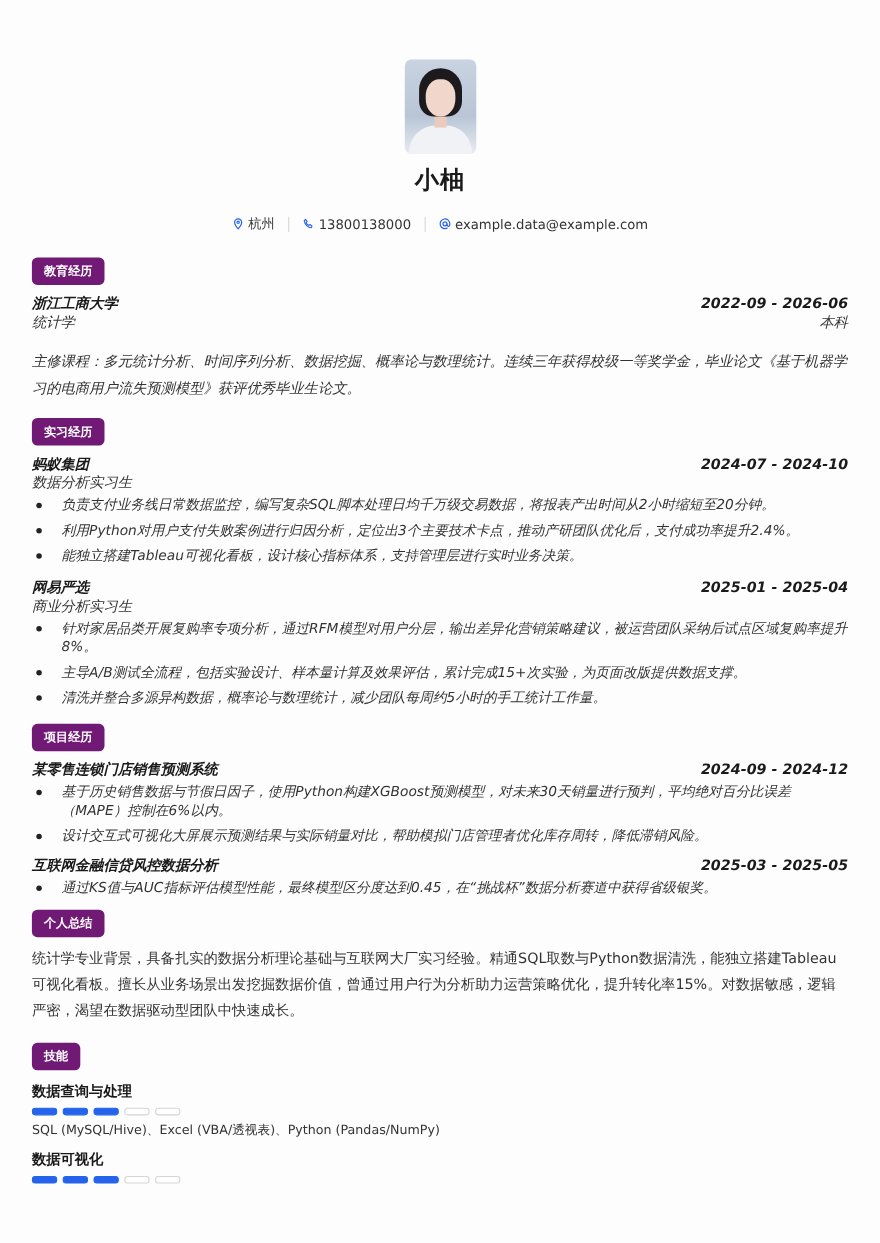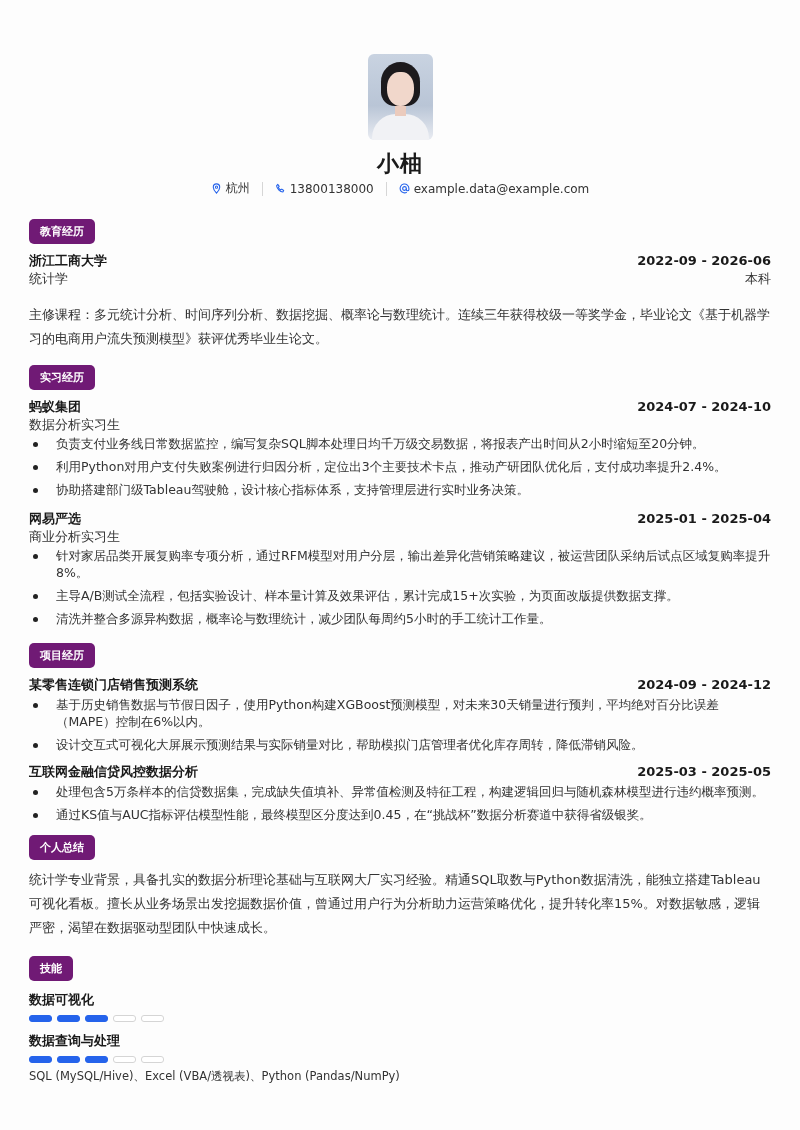--- a/index.html
+++ b/index.html
@@ -8,29 +8,29 @@
   .page { position: relative; width: 800px; height: 804px; padding: 0 29px; }
 
   .header { text-align: center; padding-top: 54px; }
   .photo { width: 65px; height: 86px; border-radius: 6px; margin: 0 auto; overflow: hidden;
            background: linear-gradient(180deg, #c9d3e1 0%, #b9c5d6 60%, #e9ecf2 100%); position: relative; }
   .photo .hair { position: absolute; left: 13px; top: 8px; width: 39px; height: 44px; border-radius: 20px 20px 14px 14px; background: #1c1a1d; }
   .photo .face { position: absolute; left: 19px; top: 18px; width: 27px; height: 34px; border-radius: 45% 45% 48% 48%; background: #f1d7cb; }
   .photo .neck { position: absolute; left: 27px; top: 50px; width: 11px; height: 12px; background: #ebcbbd; }
   .photo .body { position: absolute; left: 4px; top: 60px; width: 57px; height: 30px; border-radius: 24px 24px 0 0; background: #f1f2f5; }
   .name { font-size: 22px; font-weight: bold; margin-top: 9px; letter-spacing: 1px; color: #1a1a1a; }
-  .contact { margin-top: 1px; display: flex; justify-content: center; align-items: center; font-size: 12px; color: #333; }
+  .contact { margin-top: 16px; display: flex; justify-content: center; align-items: center; font-size: 12px; color: #333; }
   .contact .item { display: flex; align-items: center; gap: 4px; }
   .contact .sep { width: 1px; height: 14px; background: #d6d6d6; margin: 0 12px; }
   .contact svg { width: 11px; height: 11px; }
 
   .section { margin-top: 14px; }
   .badge { display: inline-block; background: #701a75; color: #fff; font-size: 11px; font-weight: bold;
            padding: 5px 11px; border-radius: 5px; line-height: 15px; }
-  .entry { margin-top: 8px; }
+  .entry { margin-top: 8px; font-style: italic; }
   .row { display: flex; justify-content: space-between; align-items: baseline; }
   .title { font-weight: bold; font-size: 13px; color: #1a1a1a; }
   .date { font-weight: bold; font-size: 13px; color: #1a1a1a; }
   .sub { font-size: 13px; color: #333; line-height: 17px; }
   .para { font-size: 13px; color: #333; line-height: 24px; margin-top: 16px; }
   ul.bullets { list-style: none; margin-top: 2px; }
   ul.bullets li { position: relative; padding-left: 27px; font-size: 12.5px; line-height: 17px; color: #333; margin-bottom: 6px; }
   ul.bullets li::before { content: ""; position: absolute; left: 4px; top: 7px; width: 5px; height: 5px; border-radius: 50%; background: #222; }
   .skill-title { font-weight: bold; font-size: 13px; margin-top: 10px; color: #1a1a1a; }
   .bars { display: flex; gap: 5px; margin-top: 6px; }
@@ -96,21 +96,21 @@
     <span class="badge">实习经历</span>
     <div class="entry">
       <div class="row">
         <span class="title">蚂蚁集团</span>
         <span class="date">2024-07 - 2024-10</span>
       </div>
       <div class="sub">数据分析实习生</div>
       <ul class="bullets">
         <li>负责支付业务线日常数据监控，编写复杂SQL脚本处理日均千万级交易数据，将报表产出时间从2小时缩短至20分钟。</li>
         <li>利用Python对用户支付失败案例进行归因分析，定位出3个主要技术卡点，推动产研团队优化后，支付成功率提升2.4%。</li>
-        <li>协助搭建部门级Tableau驾驶舱，设计核心指标体系，支持管理层进行实时业务决策。</li>
+        <li>能独立搭建Tableau可视化看板，设计核心指标体系，支持管理层进行实时业务决策。</li>
       </ul>
     </div>
     <div class="entry" style="margin-top:12px">
       <div class="row">
         <span class="title">网易严选</span>
         <span class="date">2025-01 - 2025-04</span>
       </div>
       <div class="sub">商业分析实习生</div>
       <ul class="bullets">
         <li>针对家居品类开展复购率专项分析，通过RFM模型对用户分层，输出差异化营销策略建议，被运营团队采纳后试点区域复购率提升8%。</li>
@@ -131,49 +131,48 @@
         <li>基于历史销售数据与节假日因子，使用Python构建XGBoost预测模型，对未来30天销量进行预判，平均绝对百分比误差（MAPE）控制在6%以内。</li>
         <li>设计交互式可视化大屏展示预测结果与实际销量对比，帮助模拟门店管理者优化库存周转，降低滞销风险。</li>
       </ul>
     </div>
     <div class="entry" style="margin-top:10px">
       <div class="row">
         <span class="title">互联网金融信贷风控数据分析</span>
         <span class="date">2025-03 - 2025-05</span>
       </div>
       <ul class="bullets">
-        <li>处理包含5万条样本的信贷数据集，完成缺失值填补、异常值检测及特征工程，构建逻辑回归与随机森林模型进行违约概率预测。</li>
         <li>通过KS值与AUC指标评估模型性能，最终模型区分度达到0.45，在“挑战杯”数据分析赛道中获得省级银奖。</li>
       </ul>
     </div>
   </div>
 
   <div class="section" style="margin-top:12px">
     <span class="badge">个人总结</span>
     <p class="para" style="margin-top:8px">统计学专业背景，具备扎实的数据分析理论基础与互联网大厂实习经验。精通SQL取数与Python数据清洗，能独立搭建Tableau可视化看板。擅长从业务场景出发挖掘数据价值，曾通过用户行为分析助力运营策略优化，提升转化率15%。对数据敏感，逻辑严密，渴望在数据驱动型团队中快速成长。</p>
   </div>
 
   <div class="section" style="margin-top:16px">
     <span class="badge">技能</span>
     <div>
-      <div class="skill-title">数据可视化</div>
-      <div class="bars">
-        <span class="bar on"></span>
-        <span class="bar on"></span>
-        <span class="bar on"></span>
-        <span class="bar"></span>
-        <span class="bar"></span>
-      </div>
-    </div>
-    <div>
       <div class="skill-title">数据查询与处理</div>
       <div class="bars">
         <span class="bar on"></span>
         <span class="bar on"></span>
         <span class="bar on"></span>
         <span class="bar"></span>
         <span class="bar"></span>
       </div>
       <div class="skill-desc">SQL (MySQL/Hive)、Excel (VBA/透视表)、Python (Pandas/NumPy)</div>
     </div>
+    <div>
+      <div class="skill-title">数据可视化</div>
+      <div class="bars">
+        <span class="bar on"></span>
+        <span class="bar on"></span>
+        <span class="bar on"></span>
+        <span class="bar"></span>
+        <span class="bar"></span>
+      </div>
+    </div>
   </div>
 
 </div>
 
 </body></html>

